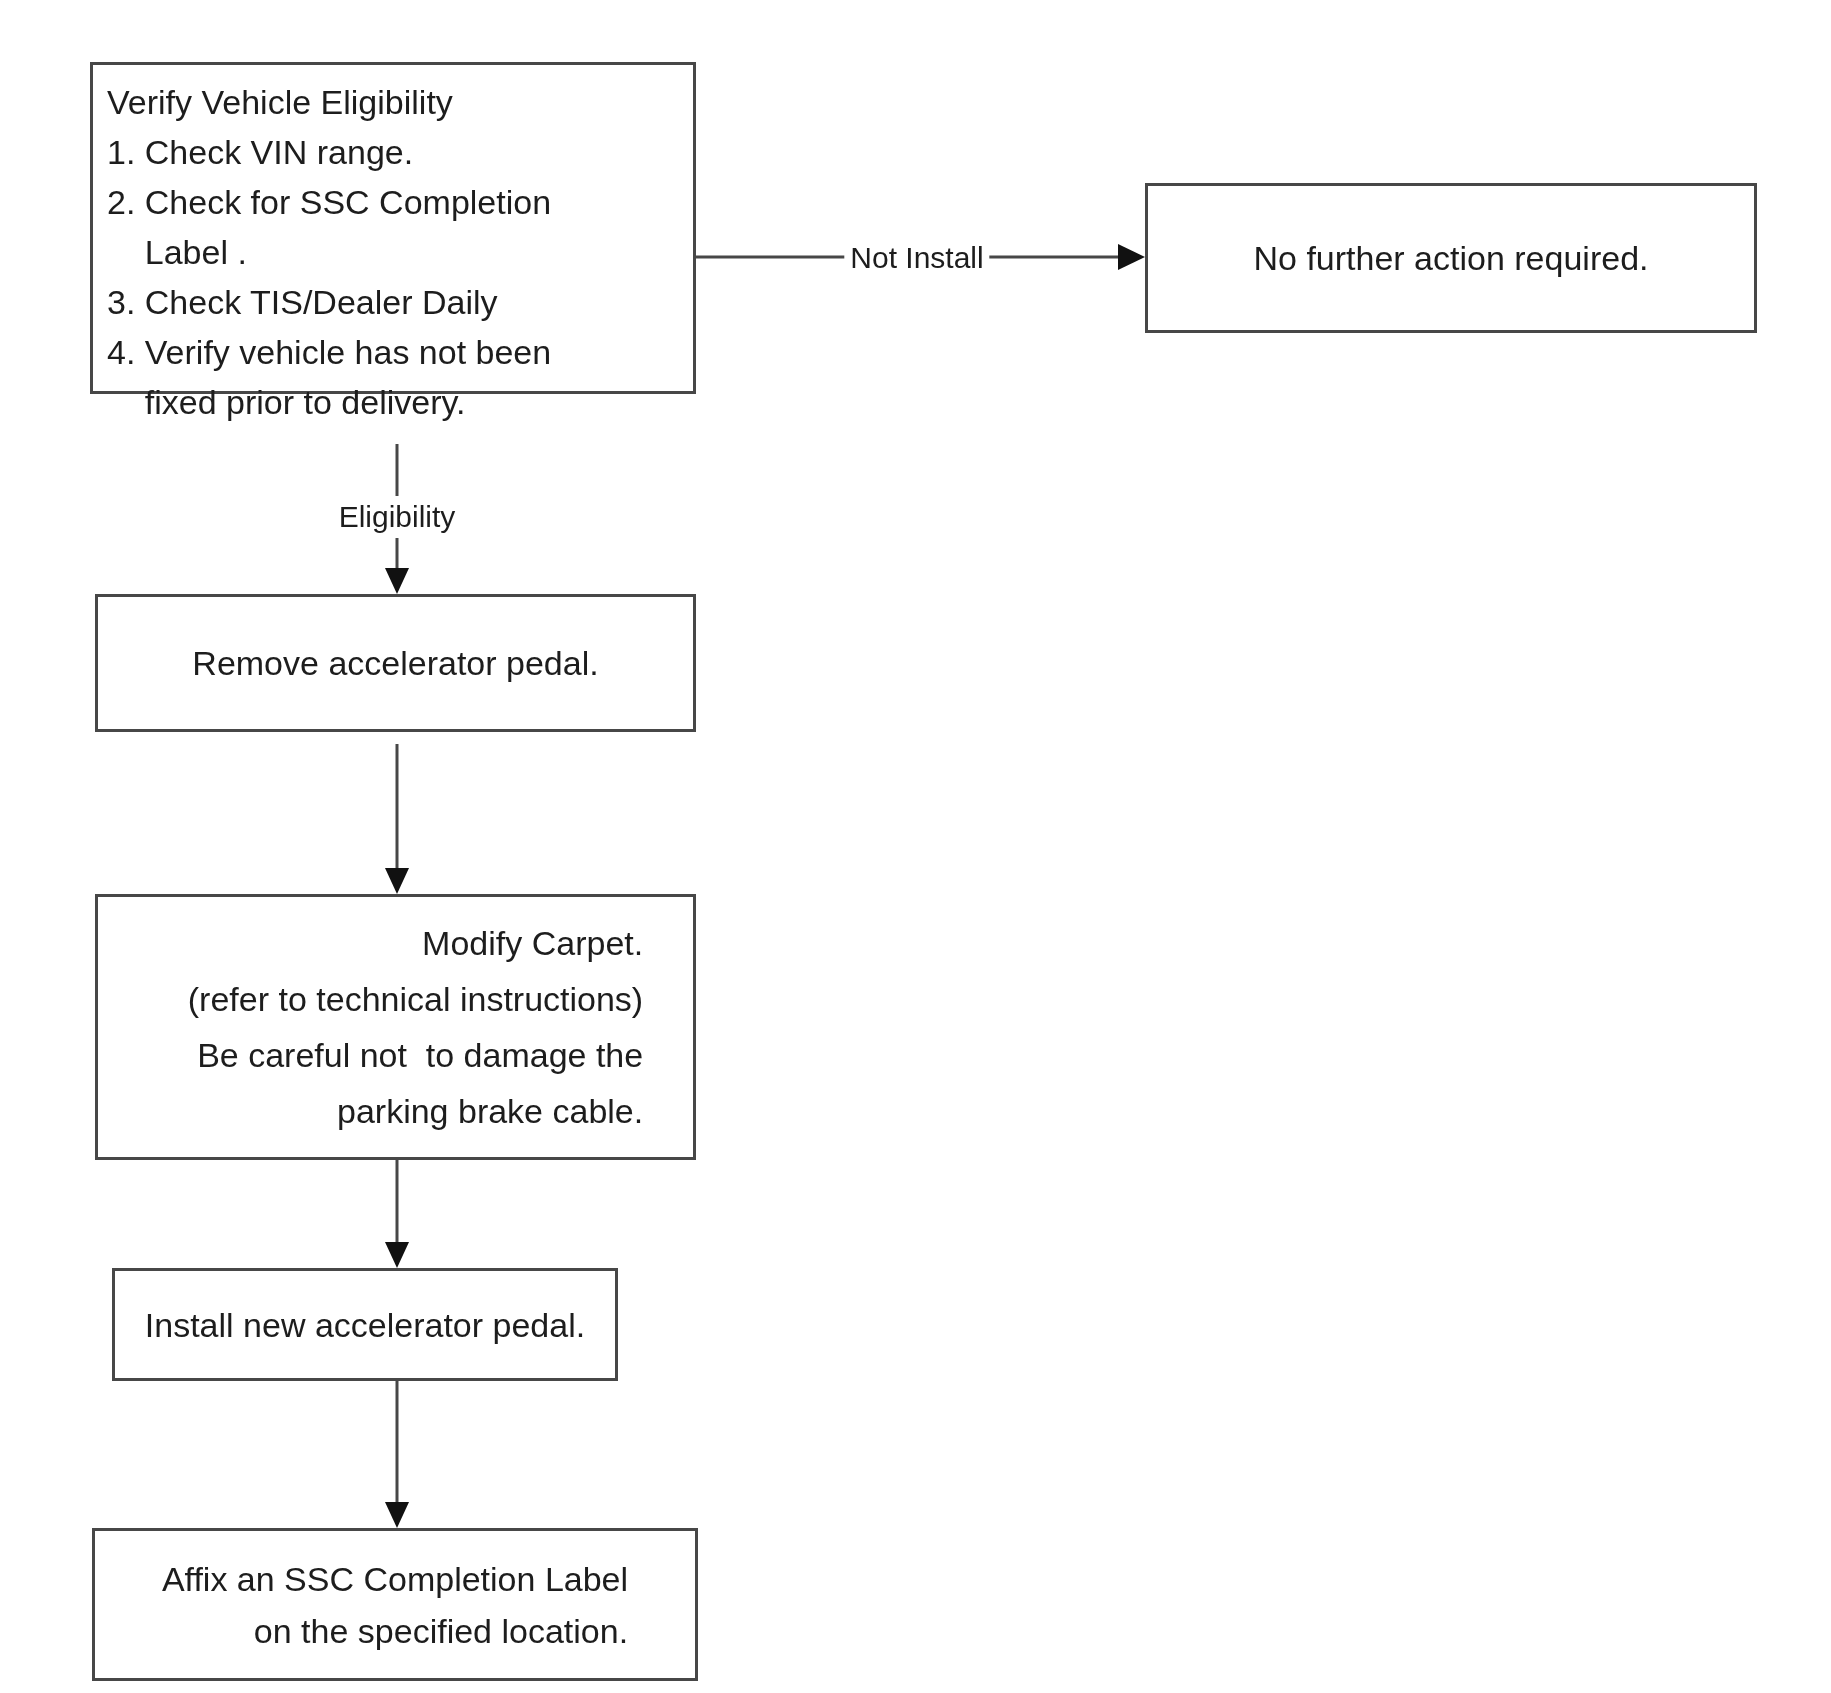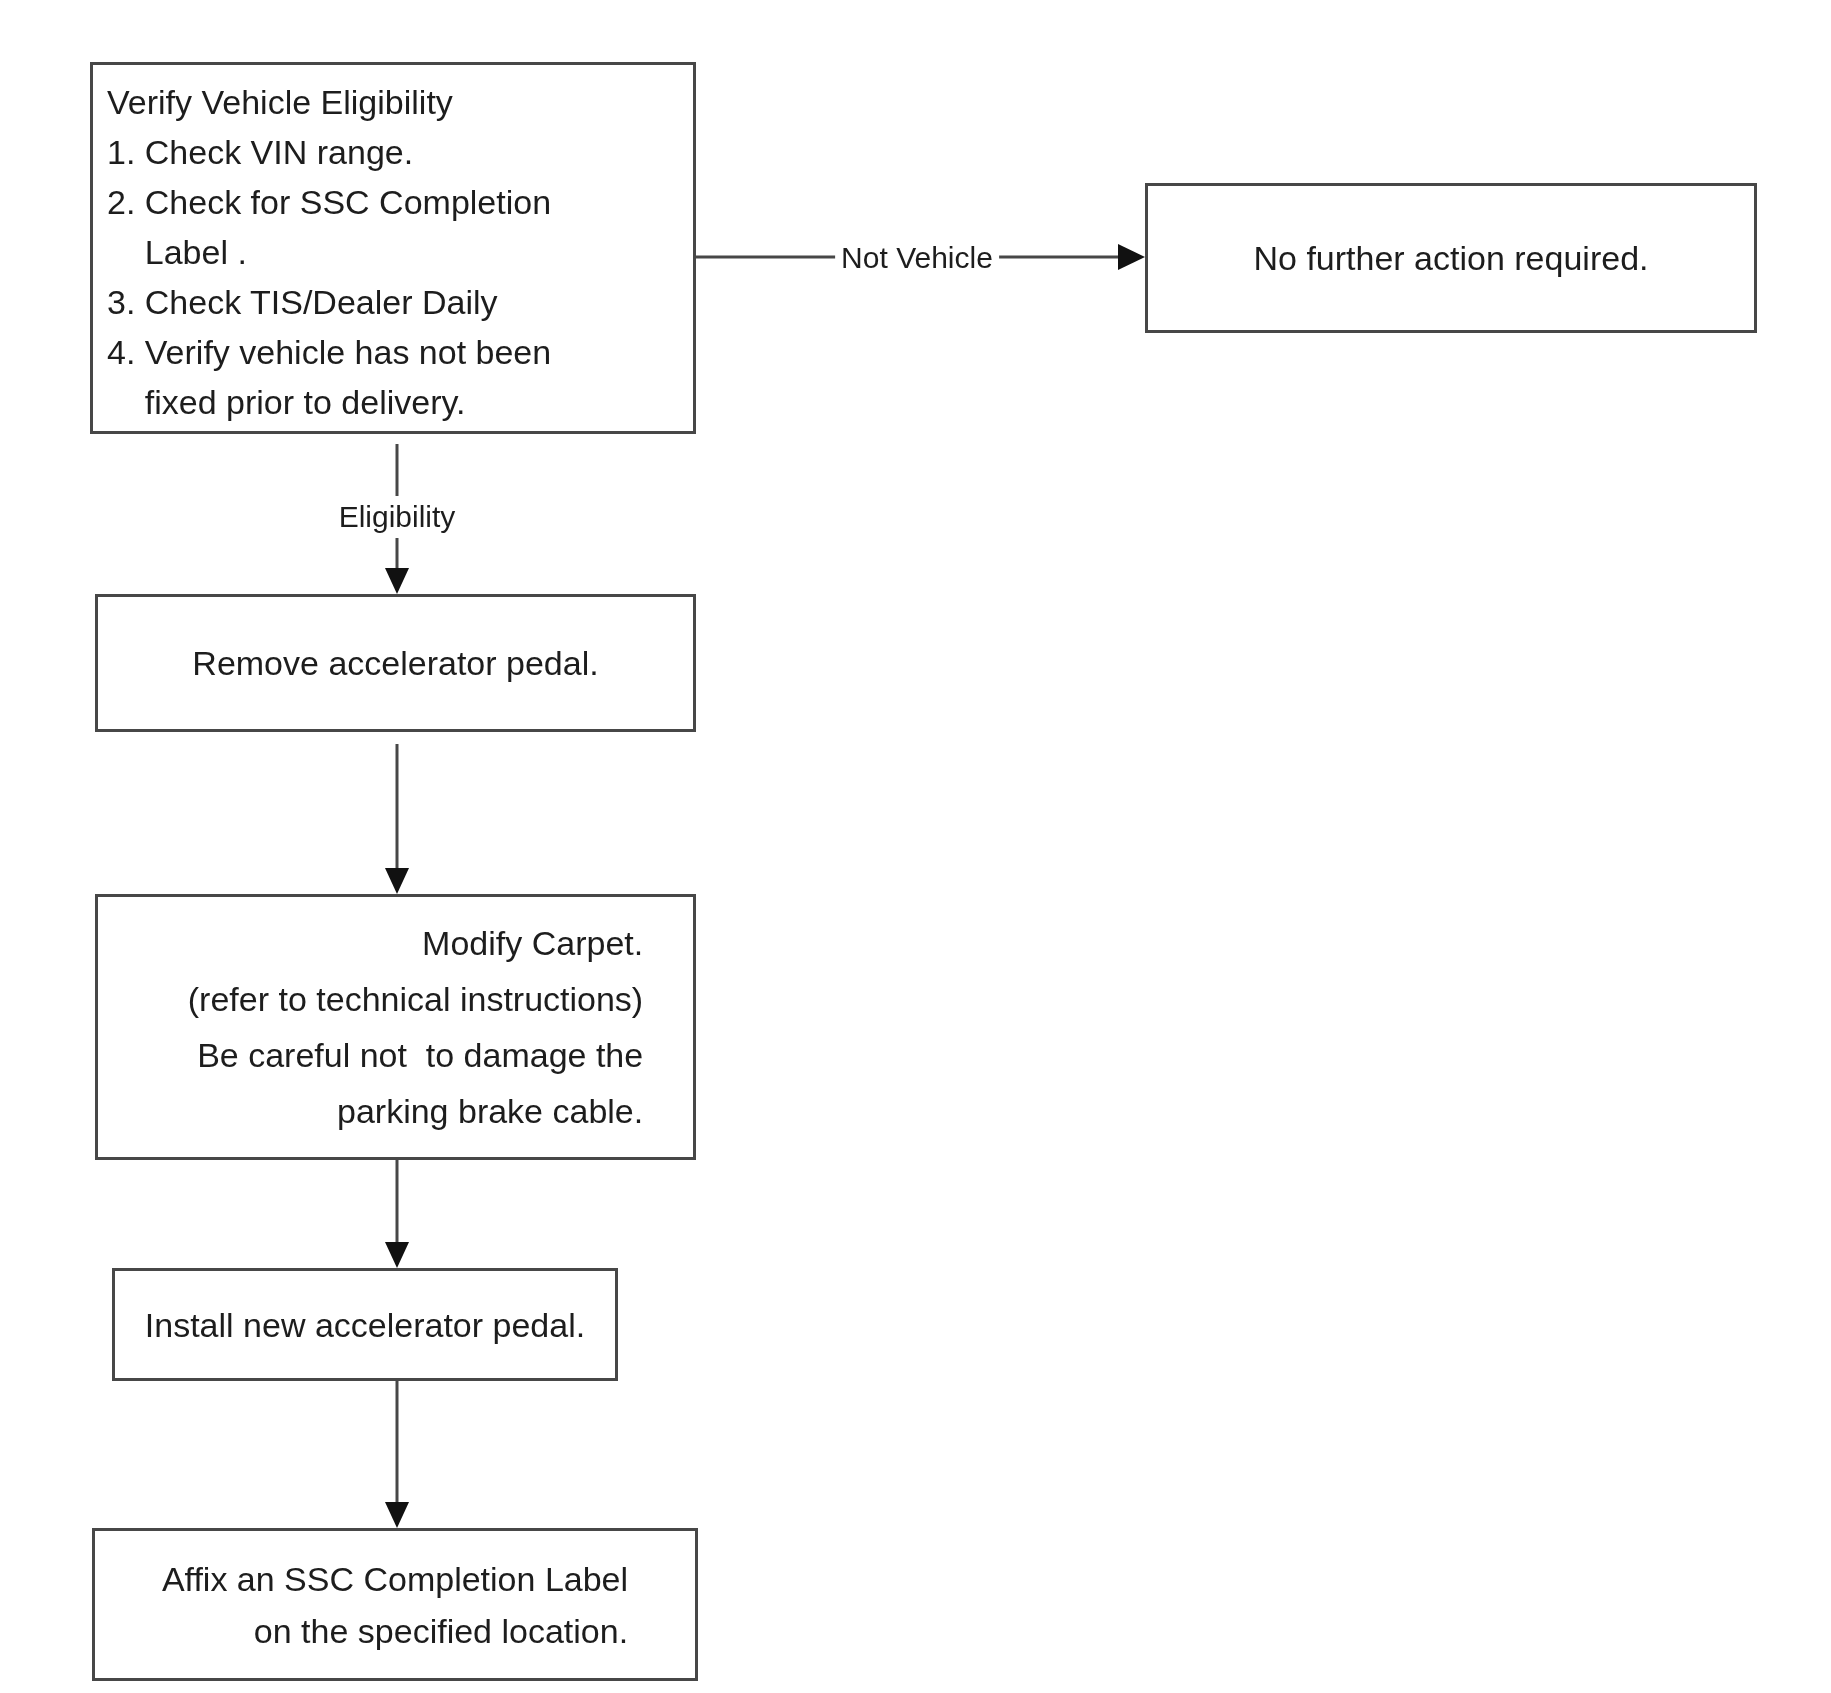--- a/index.html
+++ b/index.html
@@ -37,21 +37,21 @@
     white-space: pre-wrap;
     color: #1d1d1d;
   }
   .fc-box.left-align {
     align-items: flex-start;
     justify-content: flex-start;
     text-align: left;
     padding: 12px 14px;
     line-height: 50px;
   }
-  #box-eligibility  { left: 90px;   top: 62px;   width: 606px; height: 372px; }
+  #box-eligibility  { left: 90px;   top: 62px;   width: 606px; height: 332px; }
   #box-no-action    { left: 1145px; top: 183px;  width: 612px; height: 150px; }
   #box-remove-pedal { left: 95px;   top: 594px;  width: 601px; height: 138px; }
   #box-modify-carpet{ left: 95px;   top: 894px;  width: 601px; height: 266px; line-height: 56px; padding-left: 40px; }
   #box-install-pedal{ left: 112px;   top: 1268px; width: 506px; height: 113px; }
   #box-affix-label  { left: 92px;   top: 1528px; width: 606px; height: 153px; }
   .edge-label {
     position: absolute;
     transform: translate(-50%, -50%);
     background: #ffffff;
     font-size: 30px;
@@ -101,17 +101,17 @@
   <div id="box-modify-carpet" class="fc-box">Modify Carpet.
 (refer to technical instructions)
 Be careful not  to damage the
 parking brake cable.</div>
 
   <div id="box-install-pedal" class="fc-box">Install new accelerator pedal.</div>
 
   <div id="box-affix-label" class="fc-box">Affix an SSC Completion Label
 on the specified location.</div>
 
-  <div id="label-not-eligible" class="edge-label">Not Vehicle</div>
+  <div id="label-not-eligible" class="edge-label">Not Install</div>
 
   <div id="label-applicable" class="edge-label">Eligibility</div>
 
 </div>
 
 </body></html>

